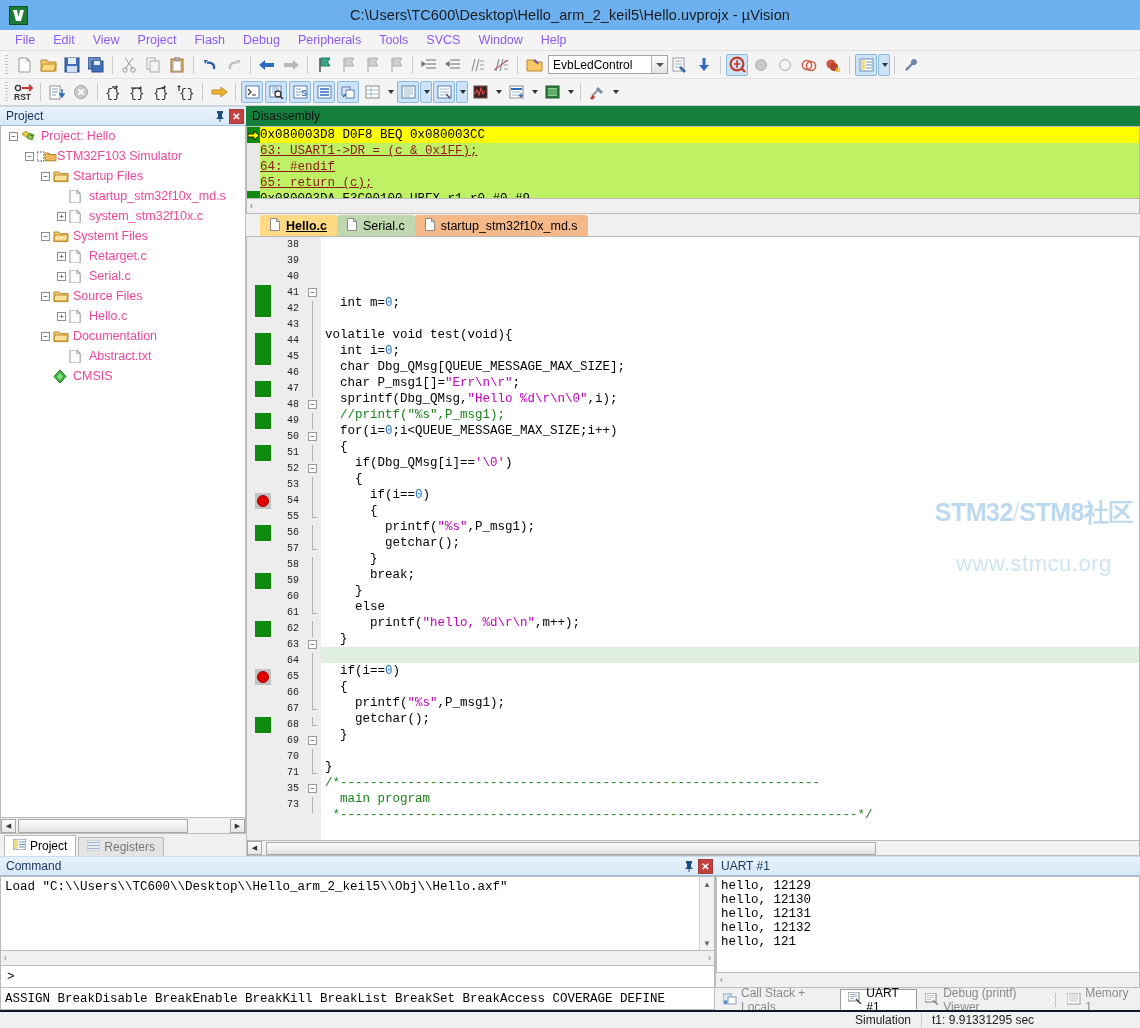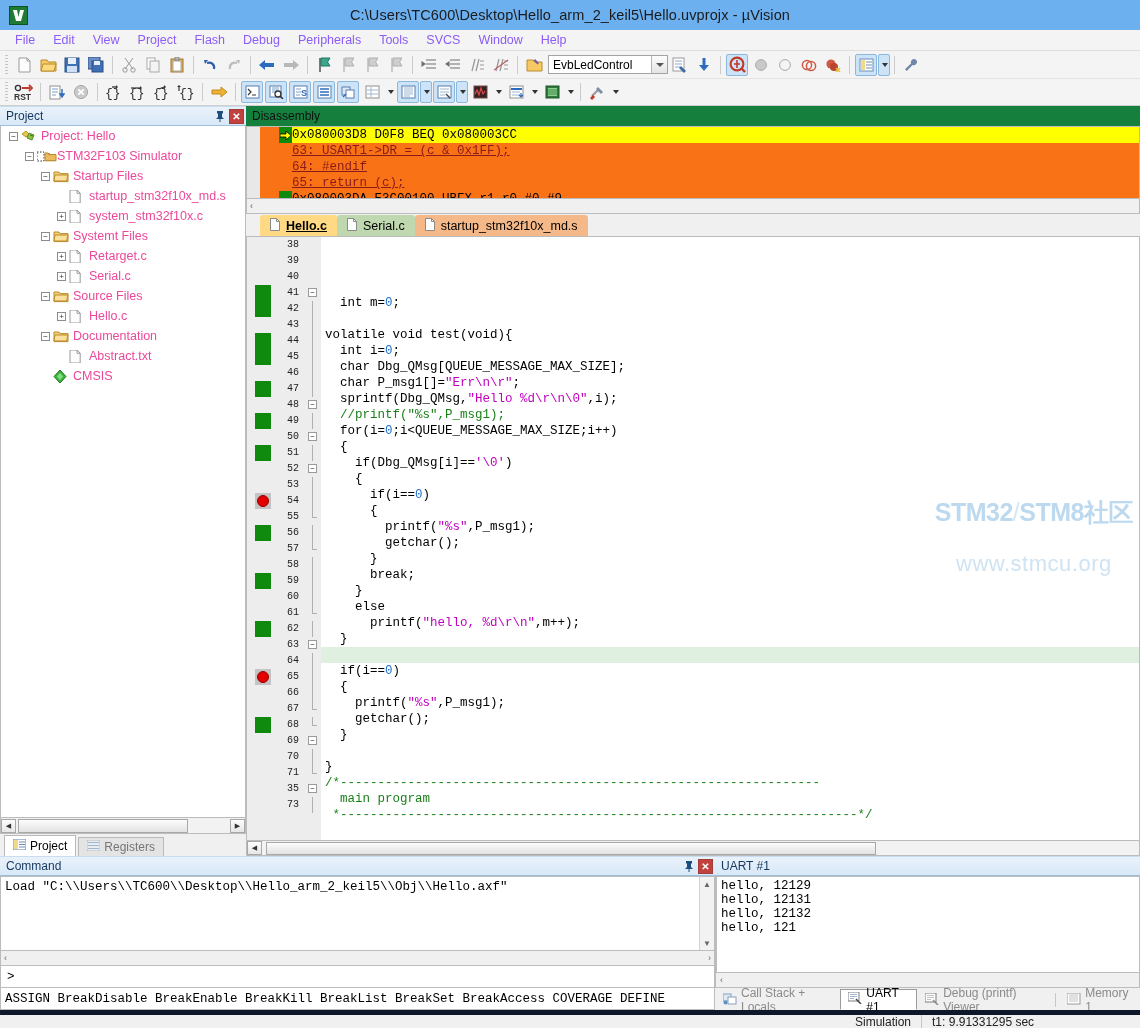--- a/index.html
+++ b/index.html
@@ -105,22 +105,22 @@
   .sc-thumb { position:absolute; left:2px; top:0; height:14px; background:linear-gradient(#fcfcfc,#e2e2e2);
      border:1px solid #a8a8a8; }
 
   
   .editcol { flex:1; display:flex; flex-direction:column; min-width:0; }
 
   
   .disasm { flex:none; display:flex; flex-direction:column; height:108px; }
   .disasm-head { height:20px; background:#15803d; display:flex; align-items:center;
      padding-left:6px; font-size:12px; color:#111; }
-  .disasm-body { flex:1; background:#f97316; border:1px solid #bcbcbc; overflow:hidden; position:relative;
-     font-family:"Liberation Mono", monospace; font-size:12.5px;padding-left:32px; }
+  .disasm-body { flex:1; background:#bef264; border:1px solid #bcbcbc; overflow:hidden; position:relative;
+     font-family:"Liberation Mono", monospace; font-size:12.5px; }
   .d-gut { position:absolute; left:0; top:0; width:13px; bottom:0; background:#e8e8e8; }
   .d-row { height:16px; display:flex; align-items:center; position:relative; padding-left:13px; white-space:nowrap;}
   .d-row.cur { background:#ffff00; }
   .d-arrow { position:absolute; left:0; top:0; width:13px; height:16px; background:#0b8a0b;
      display:flex; align-items:center; justify-content:center; }
   .d-grn { position:absolute; left:0; top:0; width:13px; height:16px; background:#0f8a0f;}
   .d-txt { color:#8b1a1a;text-decoration:underline; }
   .d-addr { color:#000; }
   .d-hscroll { height:15px; background:#f0f0f0; border:1px solid #bcbcbc; border-top:none;
      display:flex; align-items:center; padding-left:3px; font-size:9px; color:#555; }
@@ -200,21 +200,21 @@
   .uartbody { flex:1; background:#fff; border:1px solid #bcbcbc; border-left:2px solid #bcbcbc;
      font-family:"Liberation Mono", monospace; font-size:12.5px; padding:2px 4px; overflow:hidden; min-height:0;}
   .uarths { height:15px; background:#f0f0f0; border:1px solid #bcbcbc; border-top:none;
      display:flex; align-items:center; padding-left:4px; font-size:9px; color:#666; flex:none;}
   .btabs { height:22px; display:flex; align-items:flex-end; background:#f0f0f0; flex:none; }
   .btab { height:20px; display:flex; align-items:center; gap:4px; padding:0 7px; font-size:12px;
      color:#8a8a8a; border:1px solid transparent; }
   .btab.active { background:#fff; color:#000; border:1px solid #9a9a9a; border-bottom-color:#fff; height:21px; }
 
   .statusbar { height:18px; background:#f0f0f0; display:flex; align-items:center; flex:none;
-     font-size:12px; color:#222; border-top:5px solid #0f172a; }
+     font-size:12px; color:#222; border-top:2px solid #0f172a; }
   .st-cell { padding:0 10px; height:18px; display:flex; align-items:center; }
   .st-div { width:1px; height:14px; background:#c8c8c8; }
 </style>
 </head>
 <body>
 
 <div class="app">
 
   <div class="titlebar">
     <div class="tb-logo">
@@ -954,20 +954,21 @@
       </div>
       <div class="cmdhelp">ASSIGN BreakDisable BreakEnable BreakKill BreakList BreakSet BreakAccess COVERAGE DEFINE</div>
     </div>
 
     <div class="uartpane">
       <div class="uarthead">
         <span>UART #1</span>
       </div>
       <div class="uartbody" id="uart-host">
           <div>hello, 12129</div>
+          <div>hello, 12130</div>
           <div>hello, 12131</div>
           <div>hello, 12132</div>
           <div>hello, 121</div>
         </div>
       <div class="uarths">‹</div>
       <div class="btabs" id="btabs-host">
           <div class="btab">
             <span><svg width="14" height="12">
                 <rect x="0" y="1" width="8" height="7" fill="#dfe9f5" stroke="#8aa0bb"></rect>
                 <rect x="5" y="4" width="8" height="7" fill="#fff" stroke="#8aa0bb"></rect>

